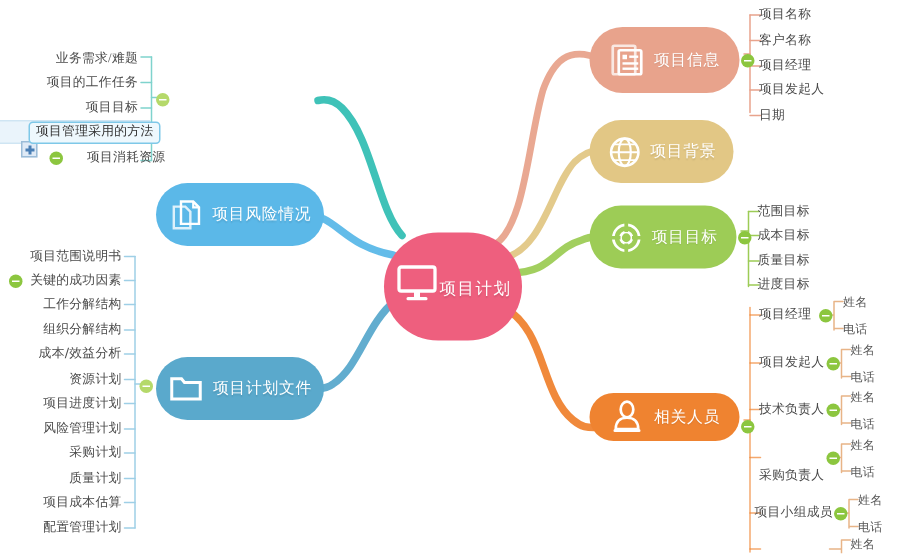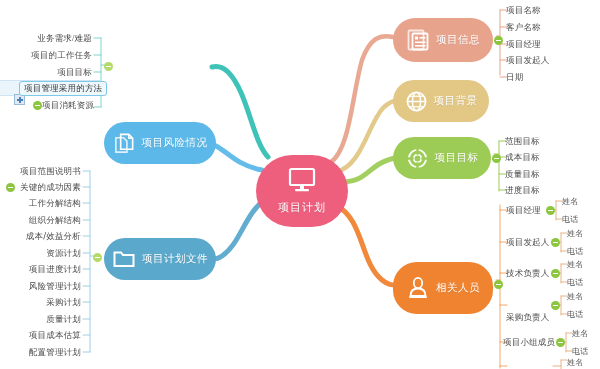--- a/index.html
+++ b/index.html
@@ -22,21 +22,21 @@
     left: 0; top: 0;
     width: 600px;
     height: 369px;
     pointer-events: none;
   }
   
   .center-node {
     position: absolute;
     box-sizing: border-box;
     display: flex;
-    flex-direction: column;
+    flex-direction: row;
     align-items: center;
     justify-content: center;
     border-radius: 46px;
     color: #ffffff;
     text-align: center;
   }
   .center-node .cn-label {
     font-size: 11px;
     letter-spacing: 1px;
     margin-top: 3px;
@@ -243,21 +243,21 @@
       </svg>
     </span>
     <span class="bn-label">项目目标</span>
   </div>
   <div class="dot" style="left:492px; top:154px; background:#8cc63f;"></div>
   <div class="leaf r" style="left:505px; top:136px;">范围目标</div>
   <div class="leaf r" style="left:505px; top:152px;text-align:right;">成本目标</div>
   <div class="leaf r" style="left:505px; top:169px;text-align:center;">质量目标</div>
   <div class="leaf r" style="left:505px; top:185px;">进度目标</div>
 
-  <div class="branch-node" style="left:393px; top:262px; width:100px; height:52px; background:#ef8330;">
+  <div class="branch-node" style="left:393px; top:262px; width:100px; height:32px; background:#ef8330;">
     <span class="bn-icon">
       <svg width="24" height="24" viewBox="0 0 24 24" xmlns="http://www.w3.org/2000/svg">
         <ellipse cx="12" cy="7" rx="4.2" ry="5.2" fill="none" stroke="#ffffff" stroke-width="1.8"></ellipse>
         <path d="M4.5 20 C4.5 14.5 8 12.5 12 12.5 C16 12.5 19.5 14.5 19.5 20 Z" fill="none" stroke="#ffffff" stroke-width="1.8"></path>
         <rect x="3" y="20.2" width="18" height="1.8" rx="0.9" fill="#ffffff"></rect>
       </svg>
     </span>
     <span class="bn-label">相关人员</span>
   </div>
   <div class="dot" style="left:494px; top:280px; background:#8cc63f;"></div>
@@ -287,21 +287,21 @@
   <div class="leaf r sub" style="left:572px; top:328px;">姓名</div>
   <div class="leaf r sub" style="left:572px; top:346px;">电话</div>
 
   <div class="leaf r sub" style="left:567px; top:357px;">姓名</div>
 
   <div class="dot" style="left:104px; top:62px; background:#b5d96a;"></div>
   <div class="leaf l" style="left:36px; top:33px; width:56px;font-family:Liberation Serif, serif;">业务需求/难题</div>
   <div class="leaf l" style="left:29px; top:50px; width:63px;">项目的工作任务</div>
   <div class="leaf l" style="left:56px; top:67px; width:36px;">项目目标</div>
   <div class="leaf l selected" style="left:19px; top:81px;">项目管理采用的方法</div>
-  <div class="leaf l" style="left:42px; top:100px; width:50px;">项目消耗资源</div>
+  <div class="leaf l" style="left:42px; top:100px; width:50px;padding-left:16px;">项目消耗资源</div>
   <div class="dot" style="left:33px; top:101px; background:#8cc63f;"></div>
 
   <div class="branch-node" style="left:104px; top:122px; width:112px; height:42px; background:#5bb8e8;">
     <span class="bn-icon">
       <svg width="23" height="23" viewBox="0 0 24 24" xmlns="http://www.w3.org/2000/svg">
         <path d="M3 6 L11 6 L14.5 9.5 L14.5 21 L3 21 Z" fill="none" stroke="#ffffff" stroke-width="1.7" opacity="0.8"></path>
         <path d="M8 2.5 L16.5 2.5 L20.5 6.5 L20.5 18 L8 18 Z" fill="none" stroke="#ffffff" stroke-width="1.7"></path>
         <path d="M16.5 2.5 L16.5 6.5 L20.5 6.5" fill="none" stroke="#ffffff" stroke-width="1.5"></path>
       </svg>
     </span>

